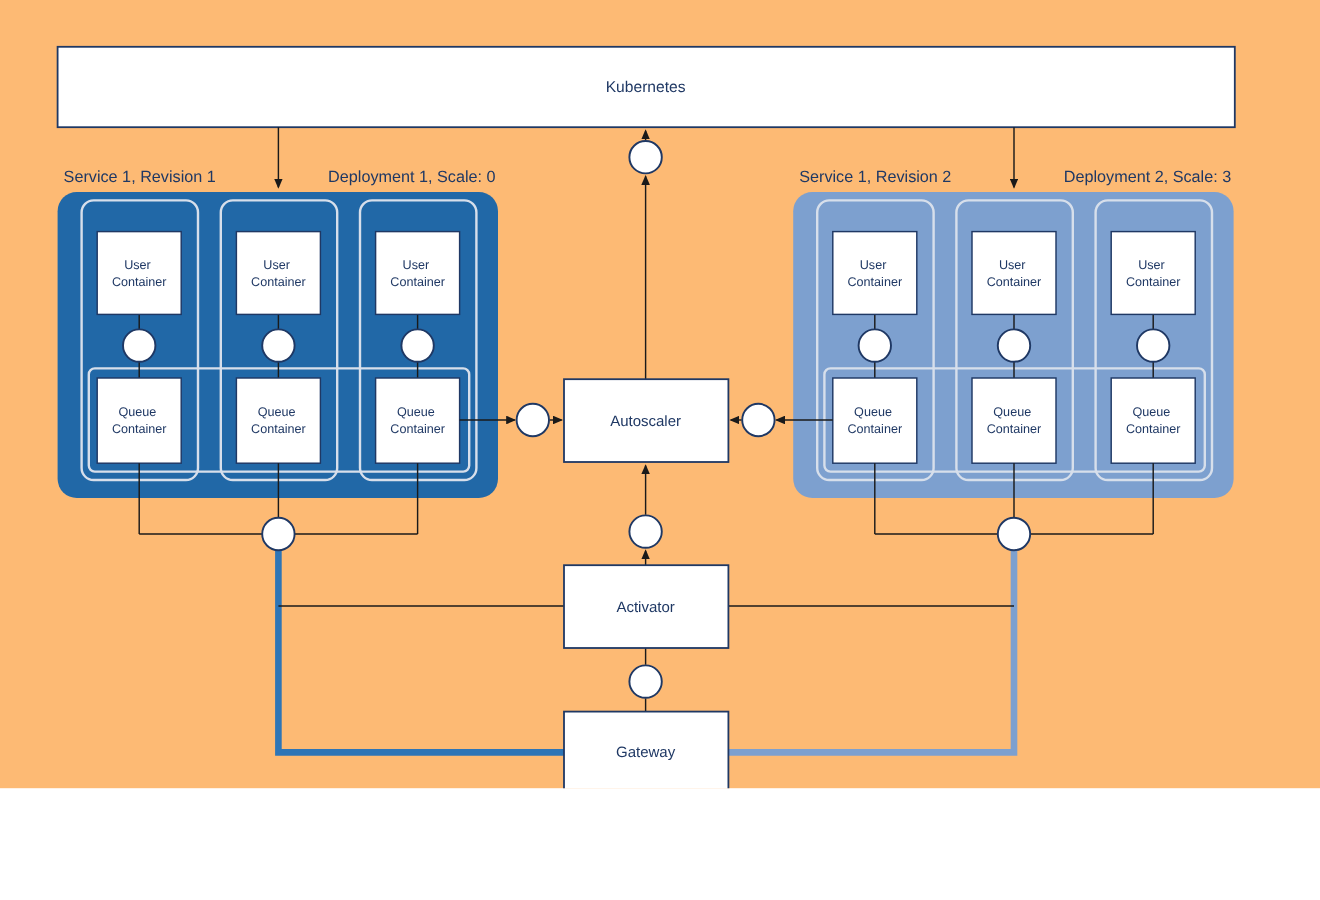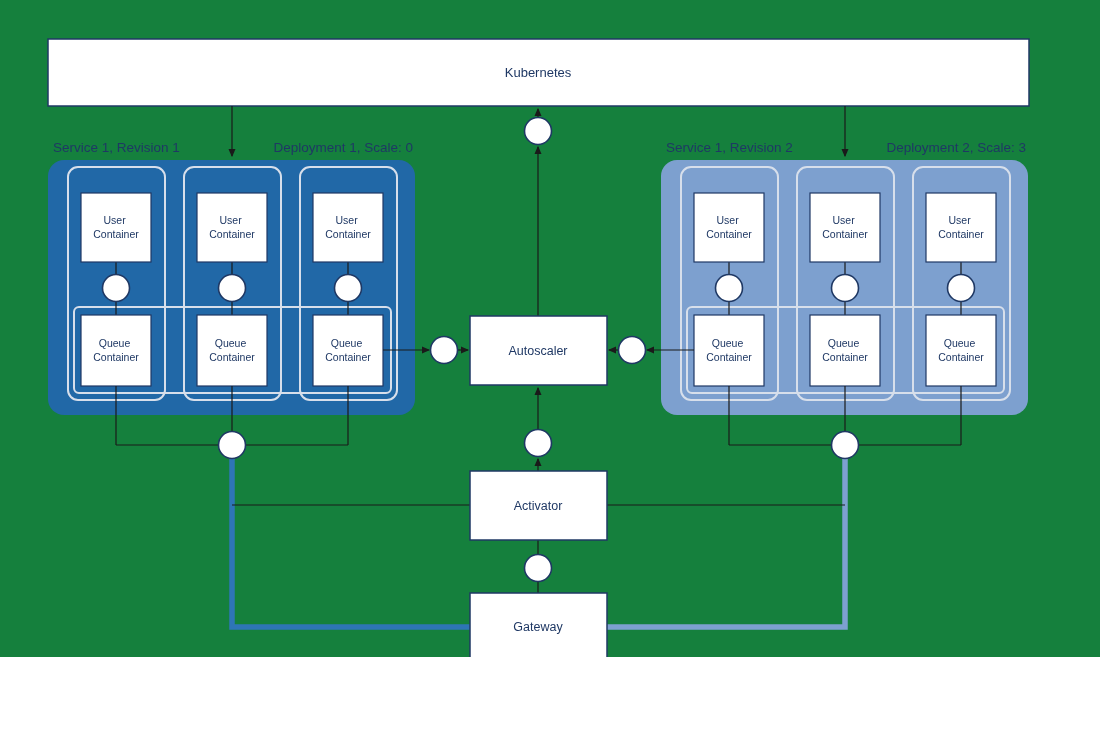--- a/index.html
+++ b/index.html
@@ -1,16 +1,16 @@
 <!DOCTYPE html>
 <html><head>
 <meta charset="utf-8">
 <style>
   html,body{margin:0;padding:0;background:#ffffff;}
-  .stage{position:relative;width:1100px;height:657px;background:#15803d;overflow:hidden;}
+  .stage{position:relative;width:1100px;height:657px;background:#fdba74;overflow:hidden;}
   svg{display:block;}
   text{font-family:"Liberation Sans","DejaVu Sans",sans-serif;fill:#1f3864;}
   .t-kube{font-size:13px;}
   .t-grouplabel{font-size:13.5px;}
   .t-node{font-size:12.5px;}
   .t-container{font-size:10.5px;}
   .box{fill:#ffffff;stroke:#1f3864;stroke-width:1.5;}
   .smallbox{fill:#ffffff;stroke:#1f3864;stroke-width:1.2;}
   .pod-outline{fill:none;stroke:#d7dfeb;stroke-width:2;}
   .row-outline{fill:none;stroke:#d7dfeb;stroke-width:2;}

